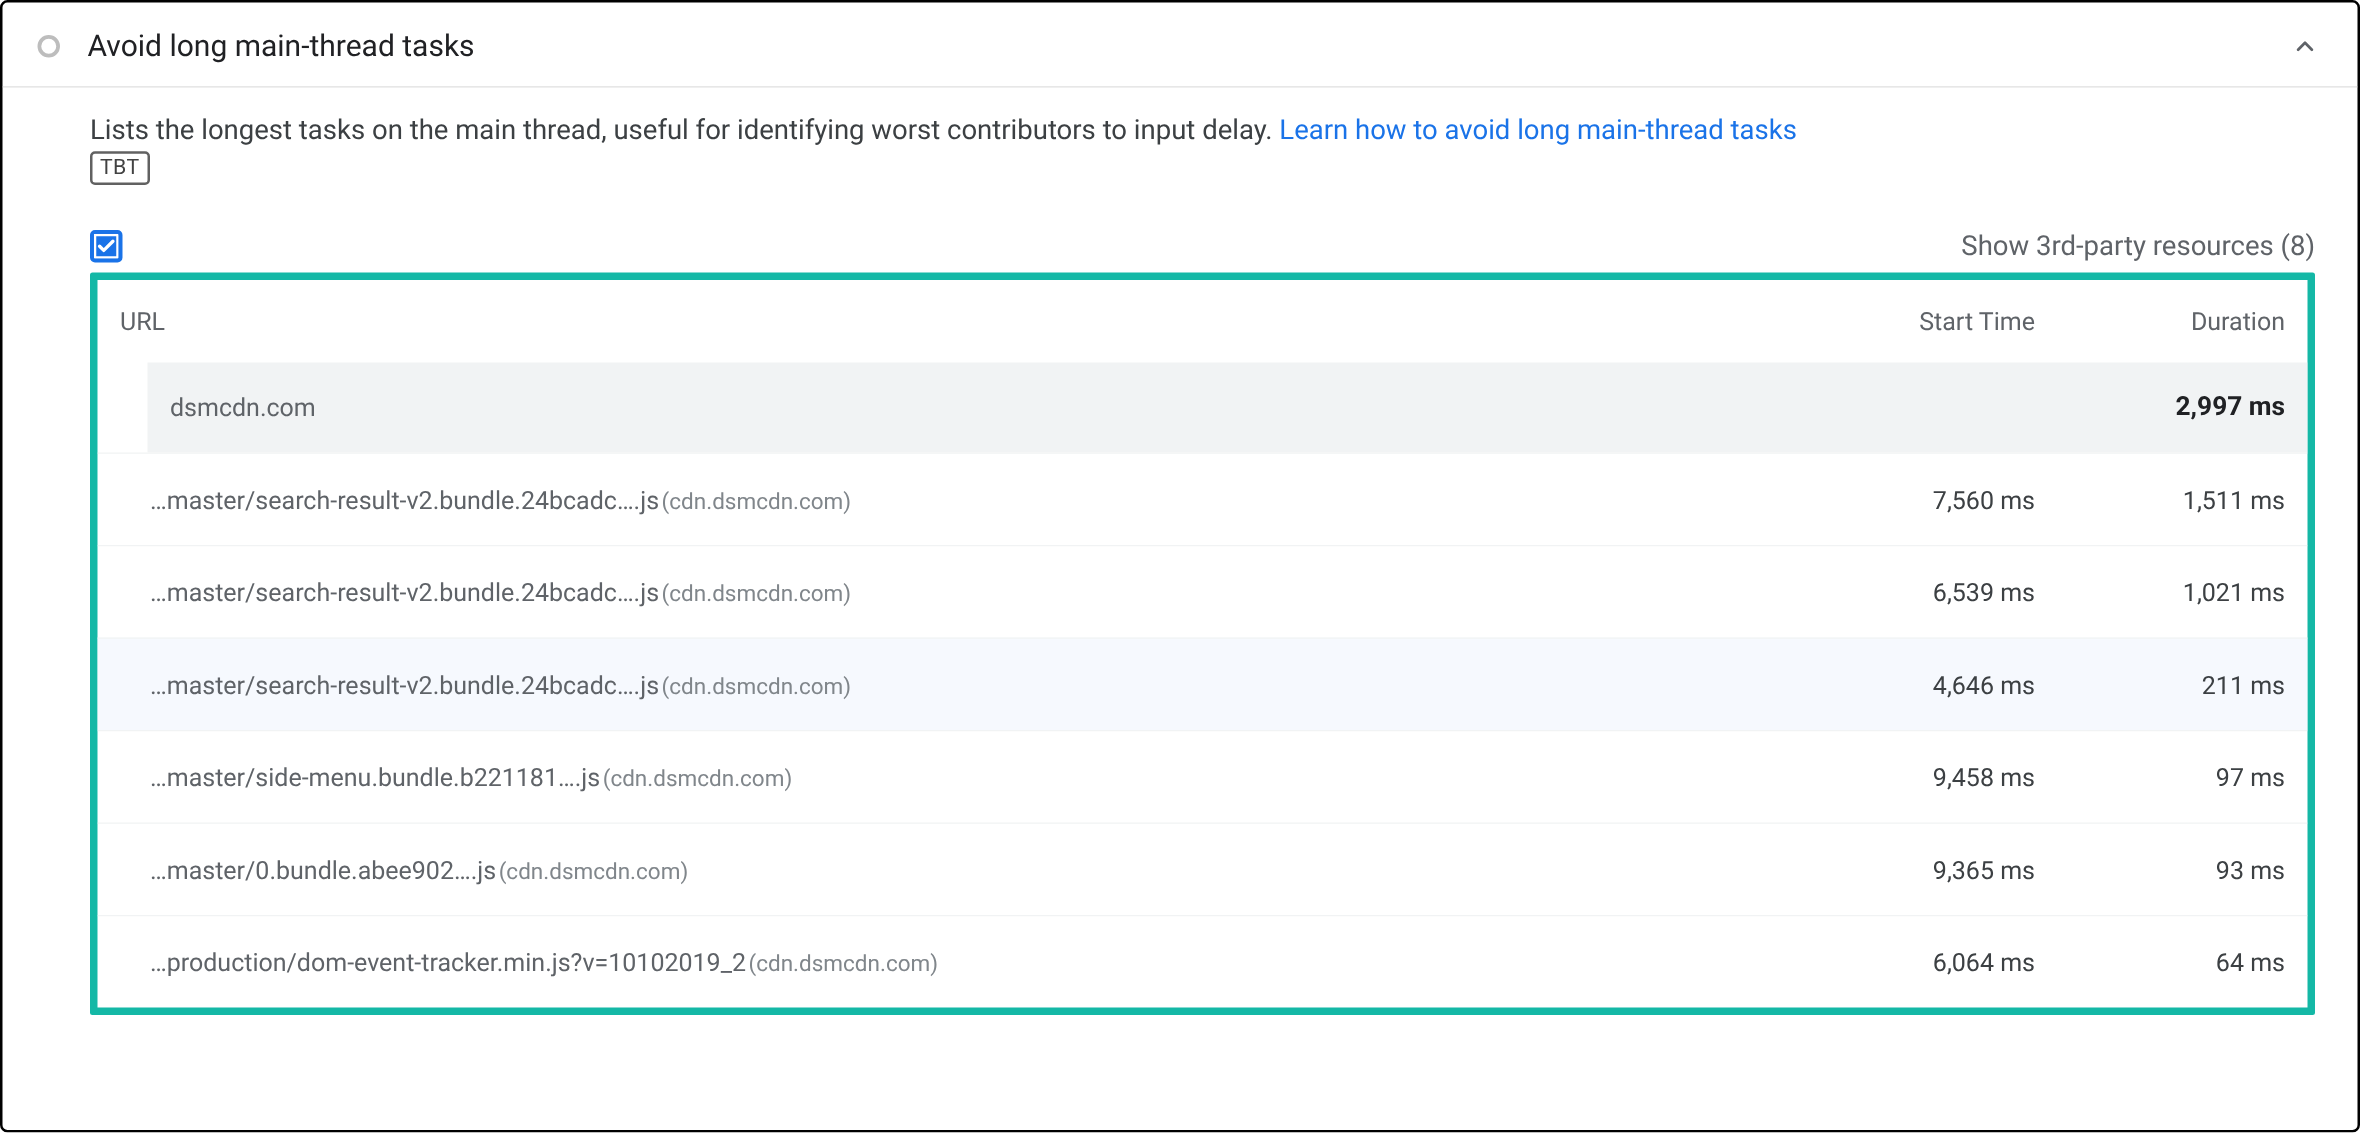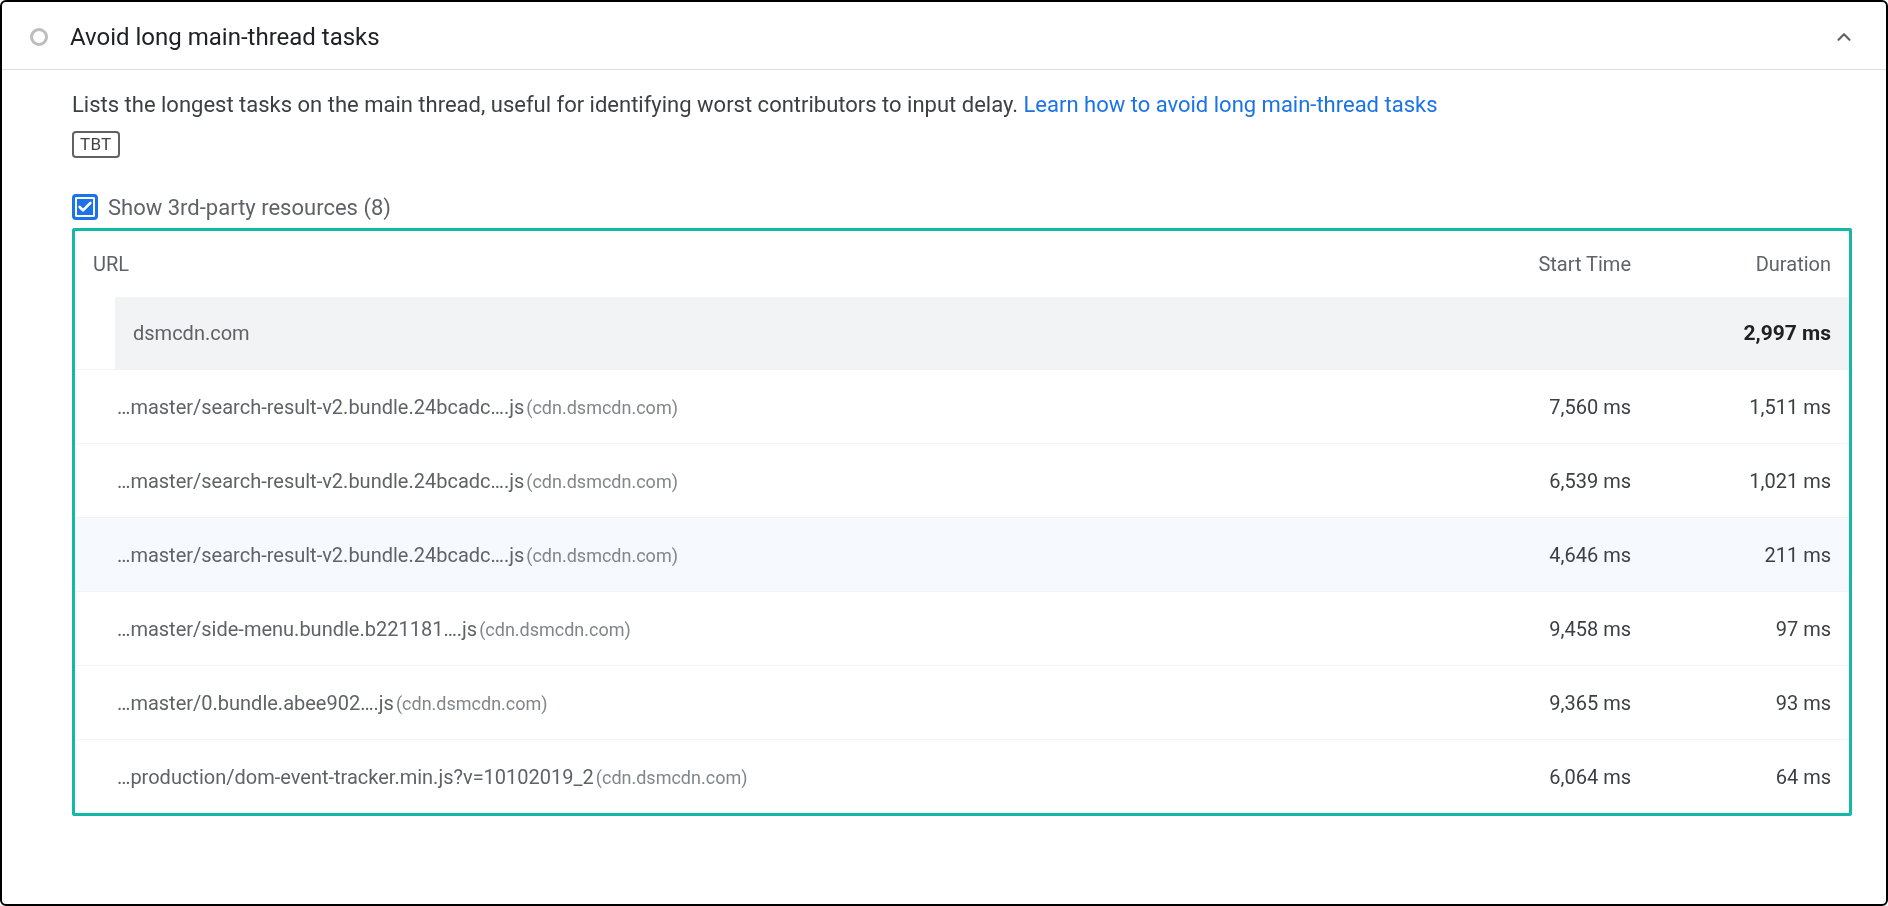--- a/index.html
+++ b/index.html
@@ -59,48 +59,48 @@
     color: #1a73e8;
     text-decoration: none;
   }
   .badge {
     display: inline-block;
     border: 2px solid #616161;
     border-radius: 4px;
     padding: 1px 6px 2px 6px;
     font-size: 17px;
     color: #424242;
-    margin-top: 10px;
     font-weight: 400;
     letter-spacing: 0.3px;
   }
   .toggle-row {
     display: flex;
-    justify-content: flex-start;
+    justify-content: space-between;
     align-items: center;
     margin: 36px 0 8px 0;
     font-size: 22px;
     color: #5f6368;
+    gap: 44px;
   }
   .toggle-row .cb {
     width: 26px;
     height: 26px;
     border: 3px solid #1a73e8;
     border-radius: 4px;
     background: #1a73e8;
     margin-right: 10px;
     display: inline-flex;
     align-items: center;
     justify-content: center;
     color: #fff;
     box-shadow: 0 0 0 2px #fff inset;
   }
   .toggle-row .cb svg { display:block; }
   .table {
-    border: 3px solid #14b8a6;
+    border: 6px solid #14b8a6;
     border-radius: 2px;
     overflow: hidden;
   }
   .thead, .trow, .grow {
     display: grid;
     grid-template-columns: 1fr 200px 200px;
     align-items: center;
     padding: 0 18px;
   }
   .thead {

